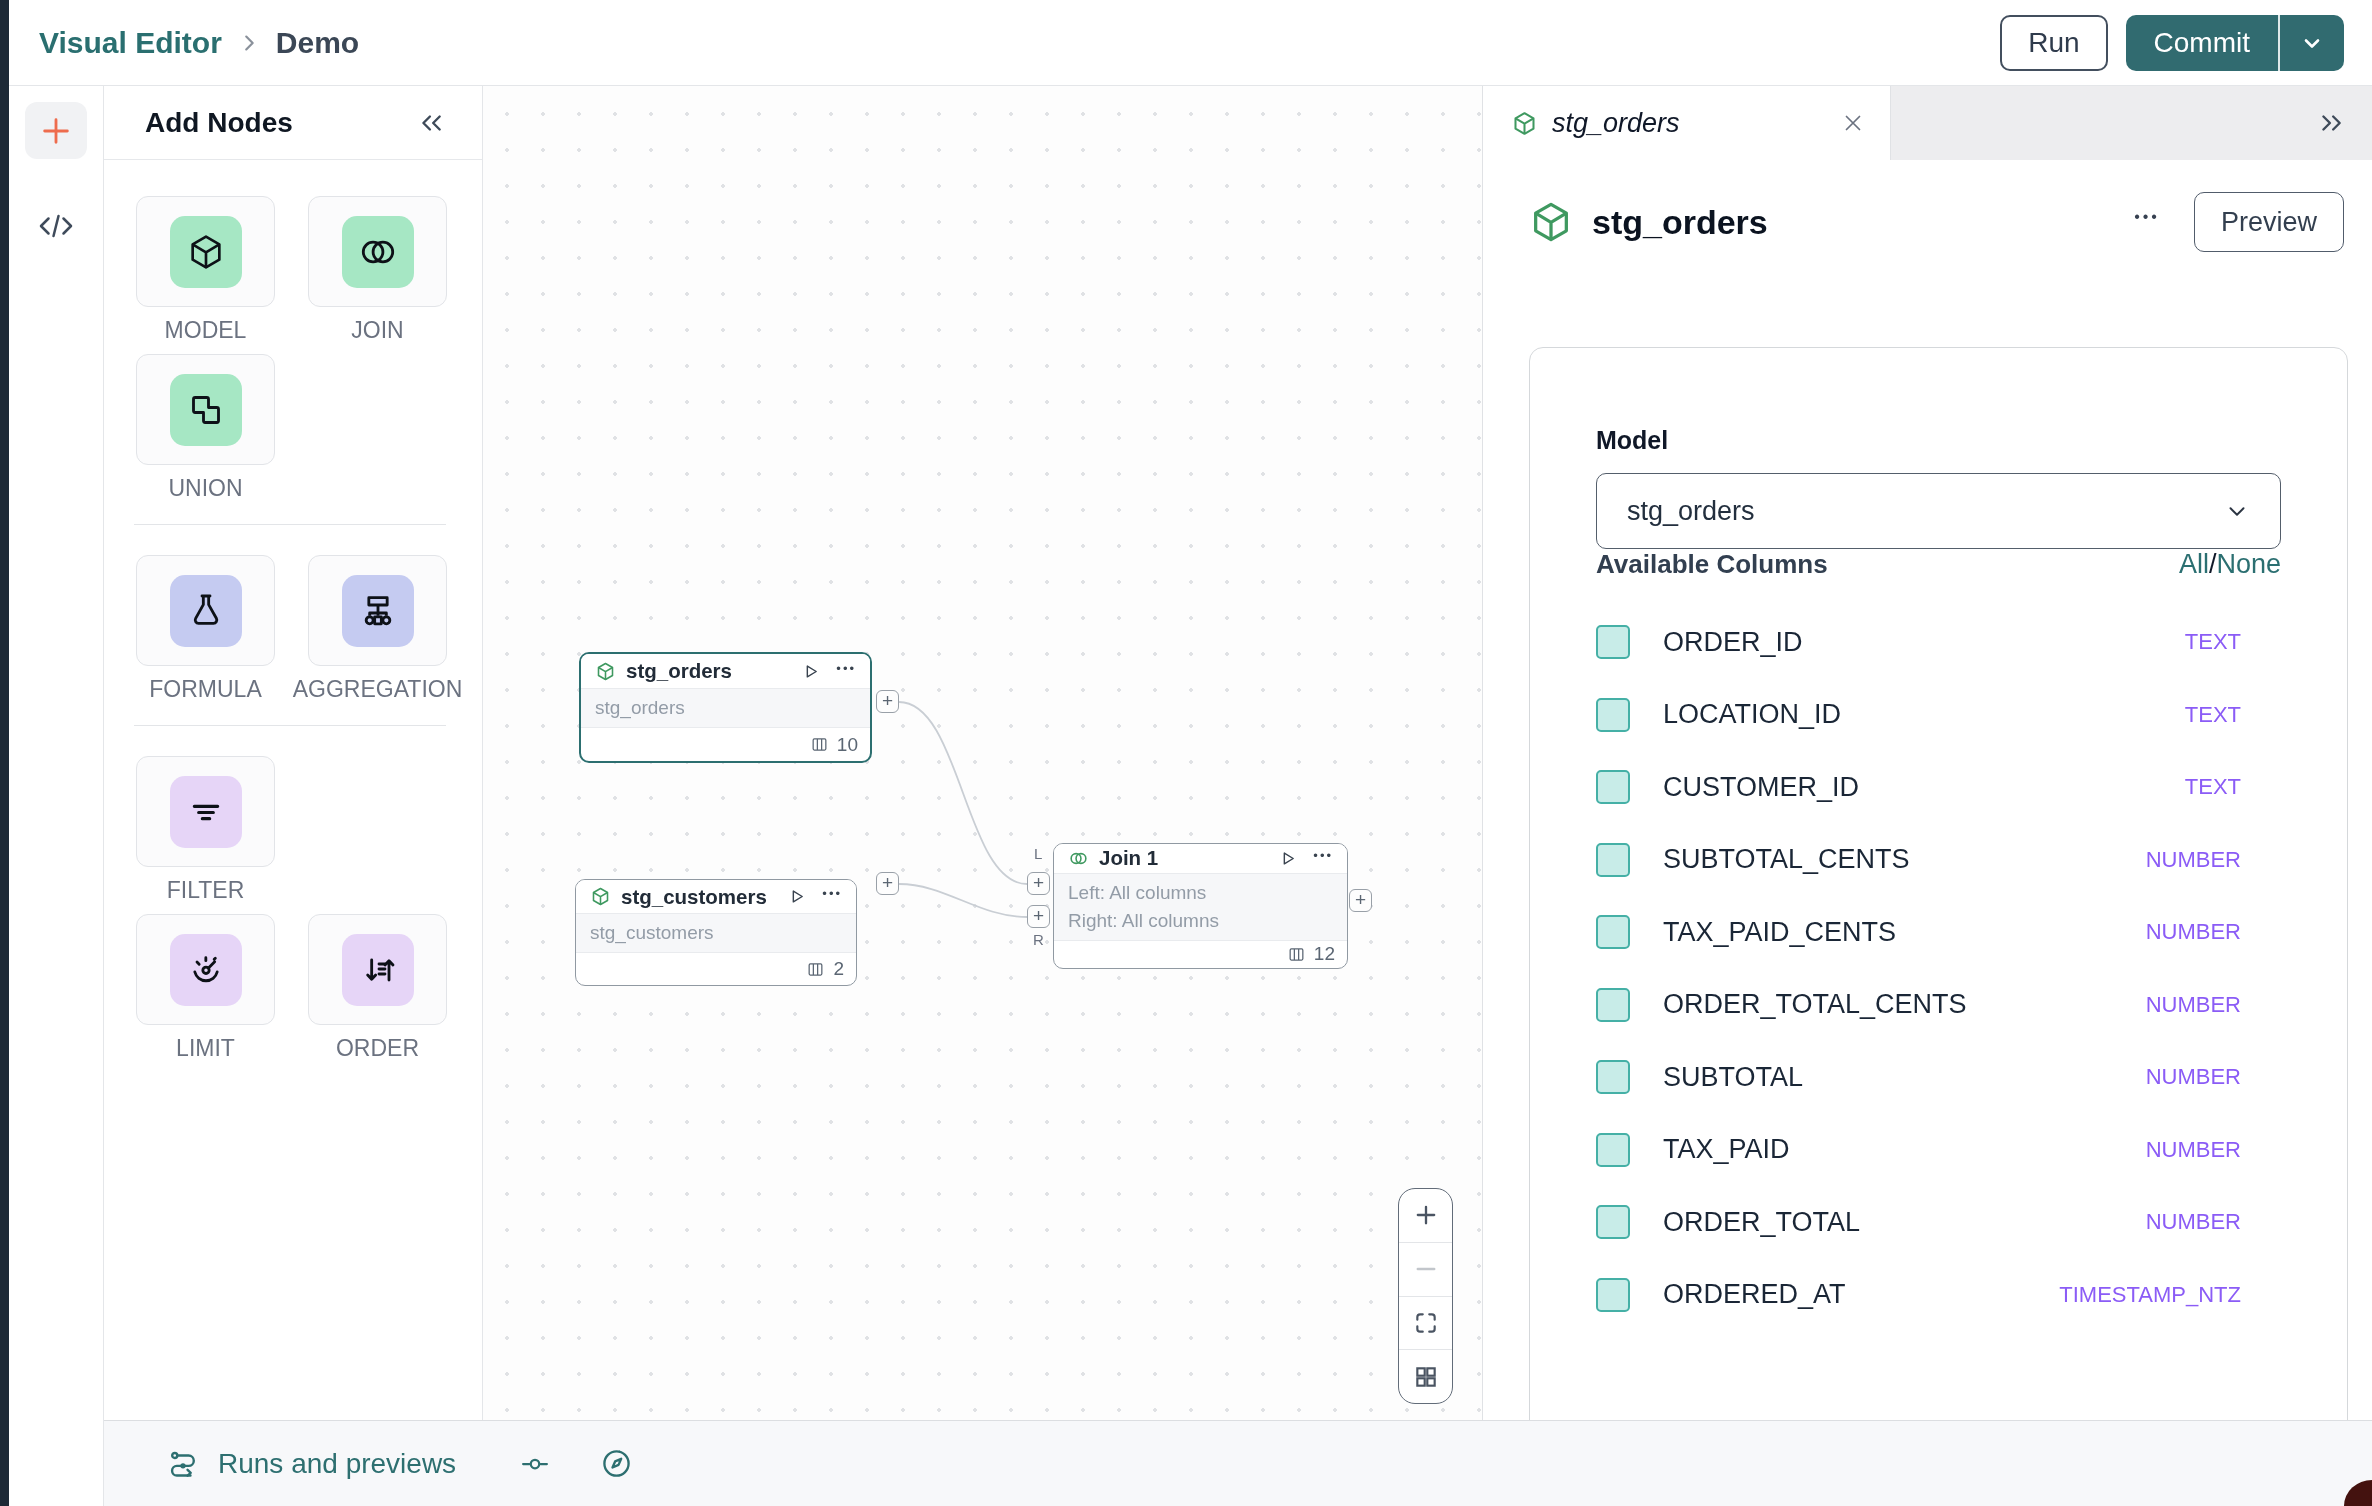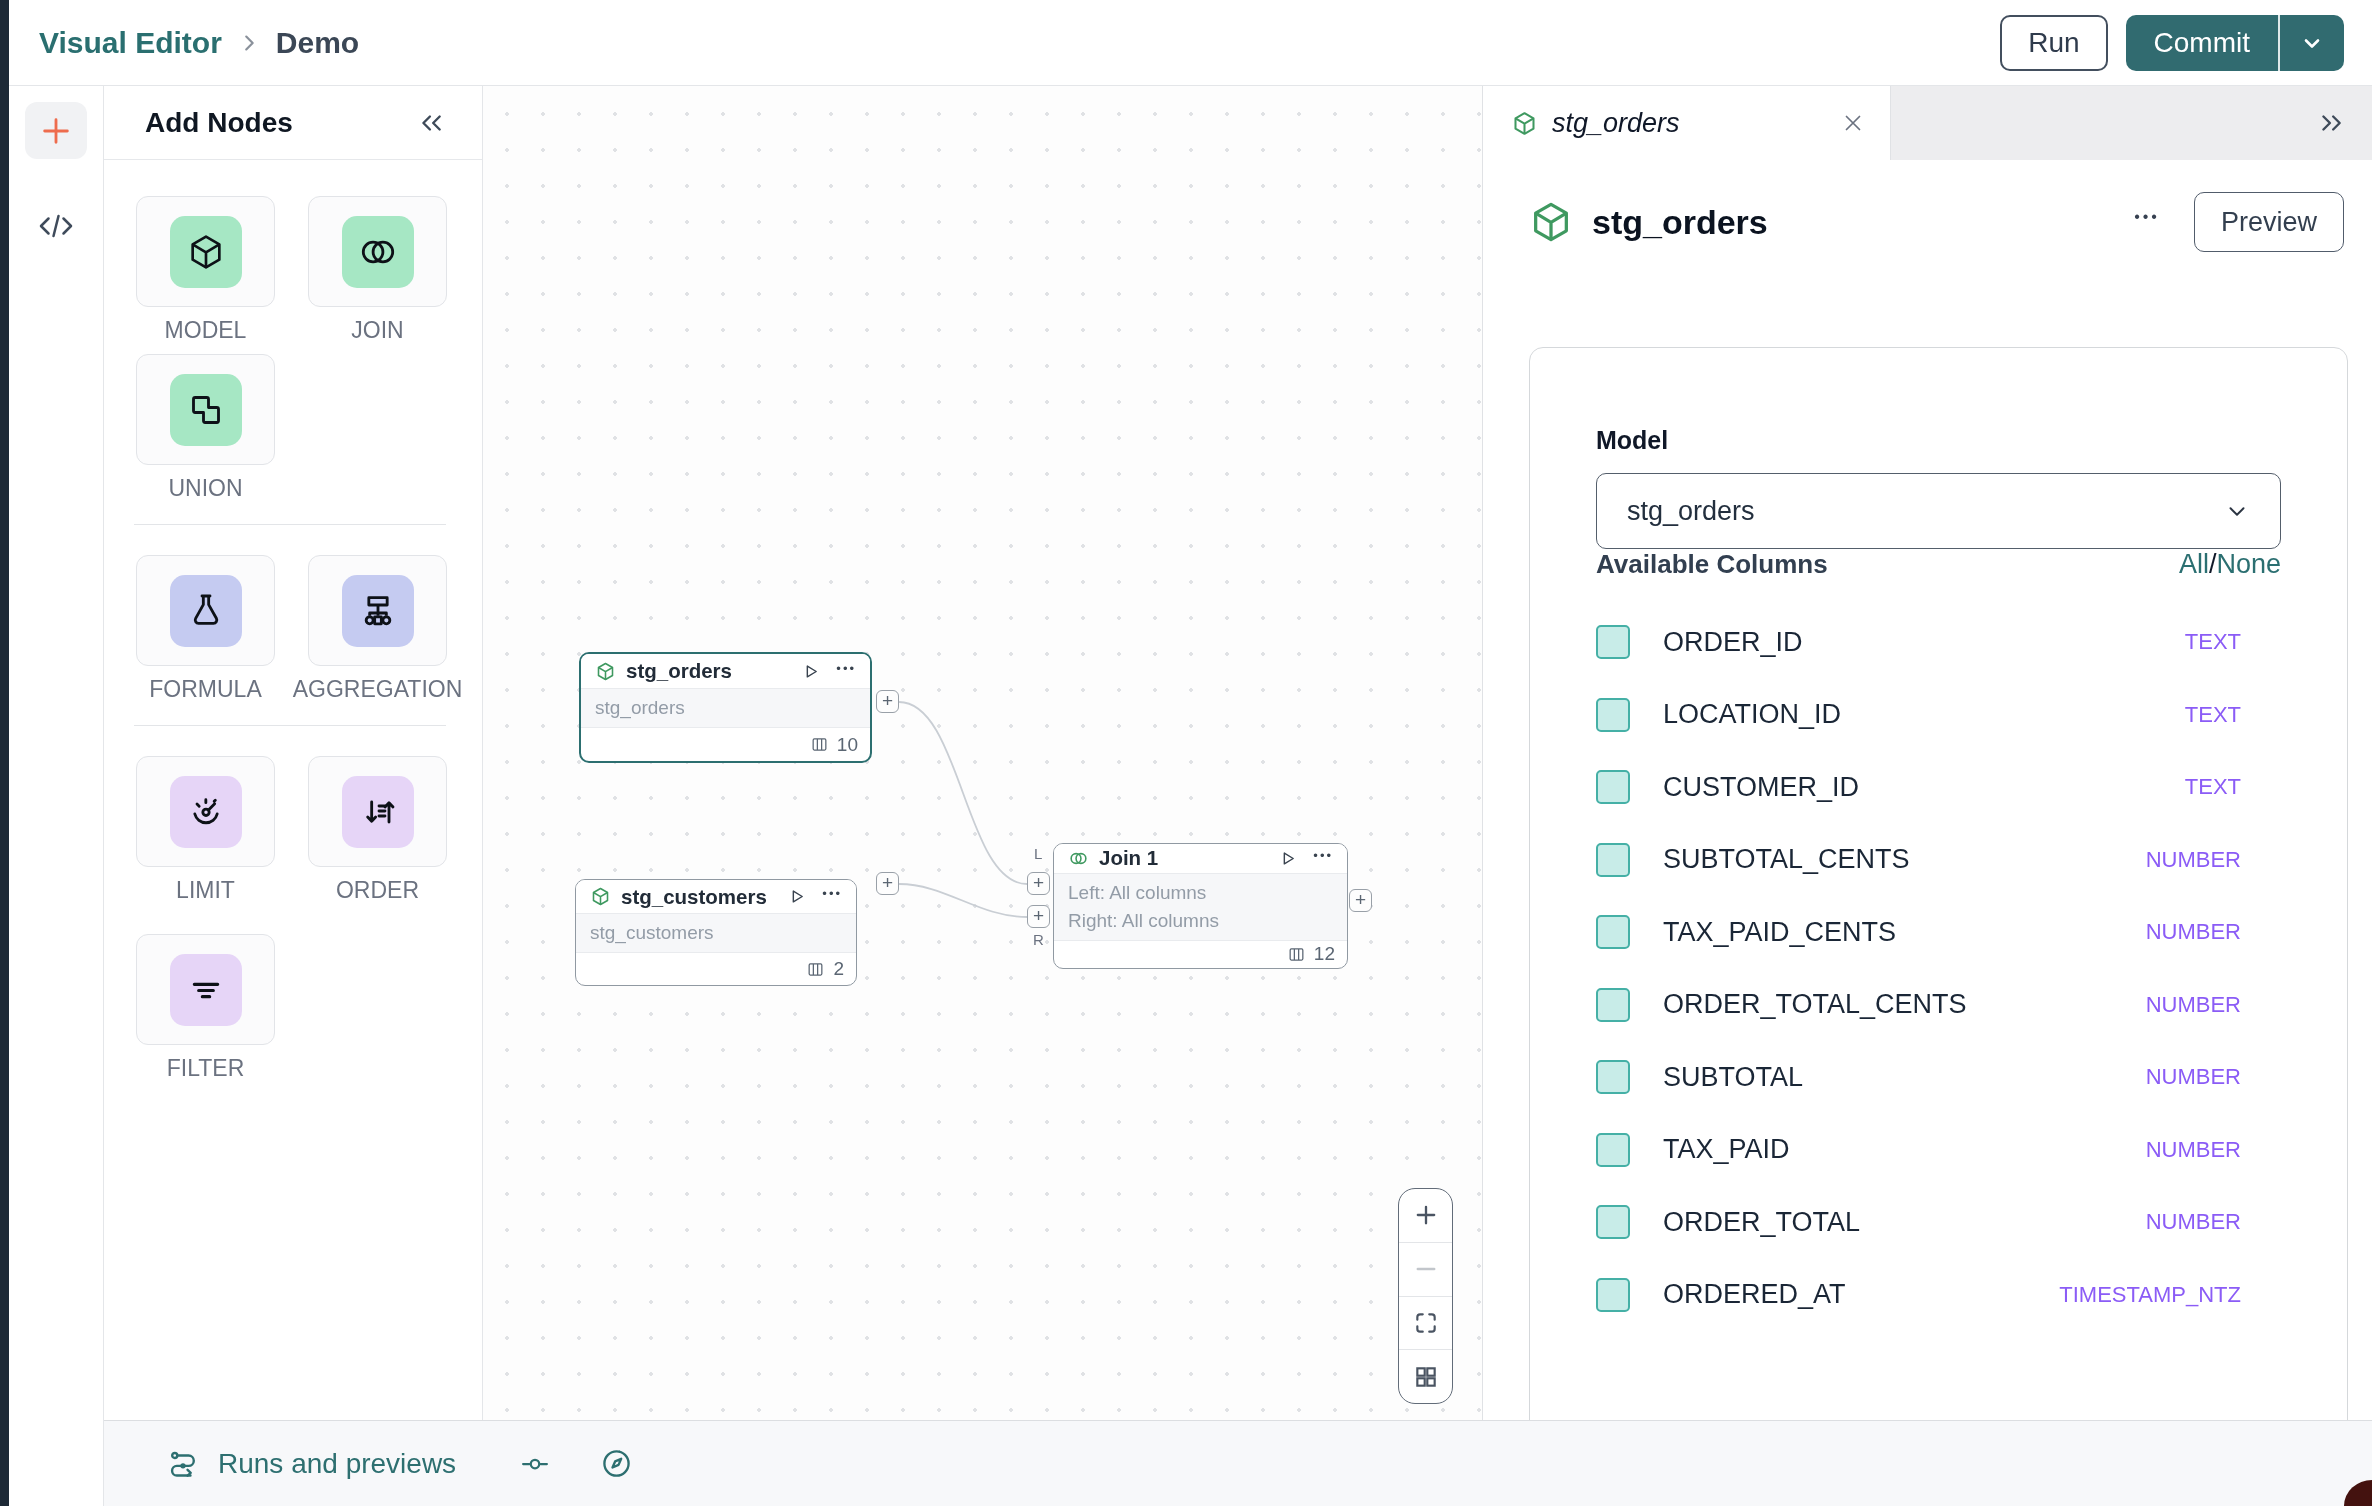--- a/index.html
+++ b/index.html
@@ -294,20 +294,33 @@
                 <rect x="10" y="15.5" width="4" height="4.2"></rect>
               </svg>
           </div>
         </div>
         <span class="tile-label">AGGREGATION</span>
       </div>
     </div>
 
     <hr class="tile-divider">
 
+    <div class="tile-row" style="margin-top:30px;">
+      <div class="tile-cell">
+        <div class="tile">
+          <div class="tile-icon-bg tone-purple">
+            <svg width="40" height="40" viewBox="0 0 24 24" fill="none" stroke="currentColor" stroke-width="1.9" stroke-linecap="round">
+                <path d="M5 8.6h14M7.6 12.3h8.8M9.8 16h4.4"></path>
+              </svg>
+          </div>
+        </div>
+        <span class="tile-label">FILTER</span>
+      </div>
+    </div>
+
     <div class="tile-row">
       <div class="tile-cell">
         <div class="tile">
           <div class="tile-icon-bg tone-purple">
             <svg width="40" height="40" viewBox="0 0 24 24" fill="none" stroke="currentColor" stroke-width="1.7" stroke-linecap="round">
                 <path d="M5.3 13.2a6.9 6.9 0 0 0 13.4 0"></path>
                 <circle cx="12" cy="12.2" r="1.9"></circle>
                 <path d="M13.5 10.8L17.2 7M6.6 7.2l1.3 1.3M11.9 4.6v1.8M17.6 4.9l-.7.7"></path>
               </svg>
           </div>
@@ -318,33 +331,20 @@
         <div class="tile">
           <div class="tile-icon-bg tone-purple">
             <svg width="40" height="40" viewBox="0 0 24 24" fill="none" stroke="currentColor" stroke-width="1.7" stroke-linecap="round" stroke-linejoin="round">
                 <path d="M8.2 6v11.4M5.8 15L8.2 17.6 10.6 15"></path>
                 <path d="M12.6 8.4h3.6M12.6 11.4h3.6M12.6 14.4h3.6"></path>
                 <path d="M18.6 18V6.6M16.2 9L18.6 6.4 21 9"></path>
               </svg>
           </div>
         </div>
         <span class="tile-label">ORDER</span>
-      </div>
-    </div>
-
-    <div class="tile-row" style="margin-top:30px;">
-      <div class="tile-cell">
-        <div class="tile">
-          <div class="tile-icon-bg tone-purple">
-            <svg width="40" height="40" viewBox="0 0 24 24" fill="none" stroke="currentColor" stroke-width="1.9" stroke-linecap="round">
-                <path d="M5 8.6h14M7.6 12.3h8.8M9.8 16h4.4"></path>
-              </svg>
-          </div>
-        </div>
-        <span class="tile-label">FILTER</span>
       </div>
     </div>
   </aside>
 
   <main class="canvas">
     <svg class="edges" width="999" height="1334" viewBox="0 0 999 1334" fill="none">
       <path d="M416 616 C 478 616, 482 798, 544 798" stroke="#c9ced4" stroke-width="1.8"></path>
       <path d="M416 798 C 462 798, 496 831, 544 831" stroke="#c9ced4" stroke-width="1.8"></path>
     </svg>
 

